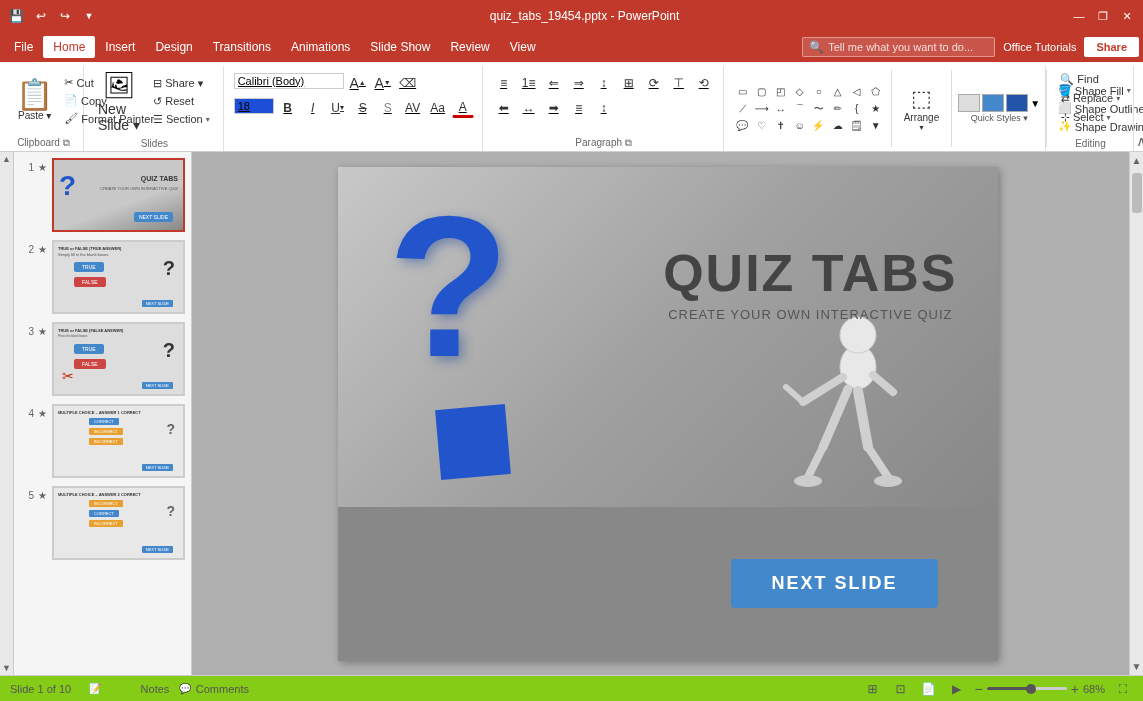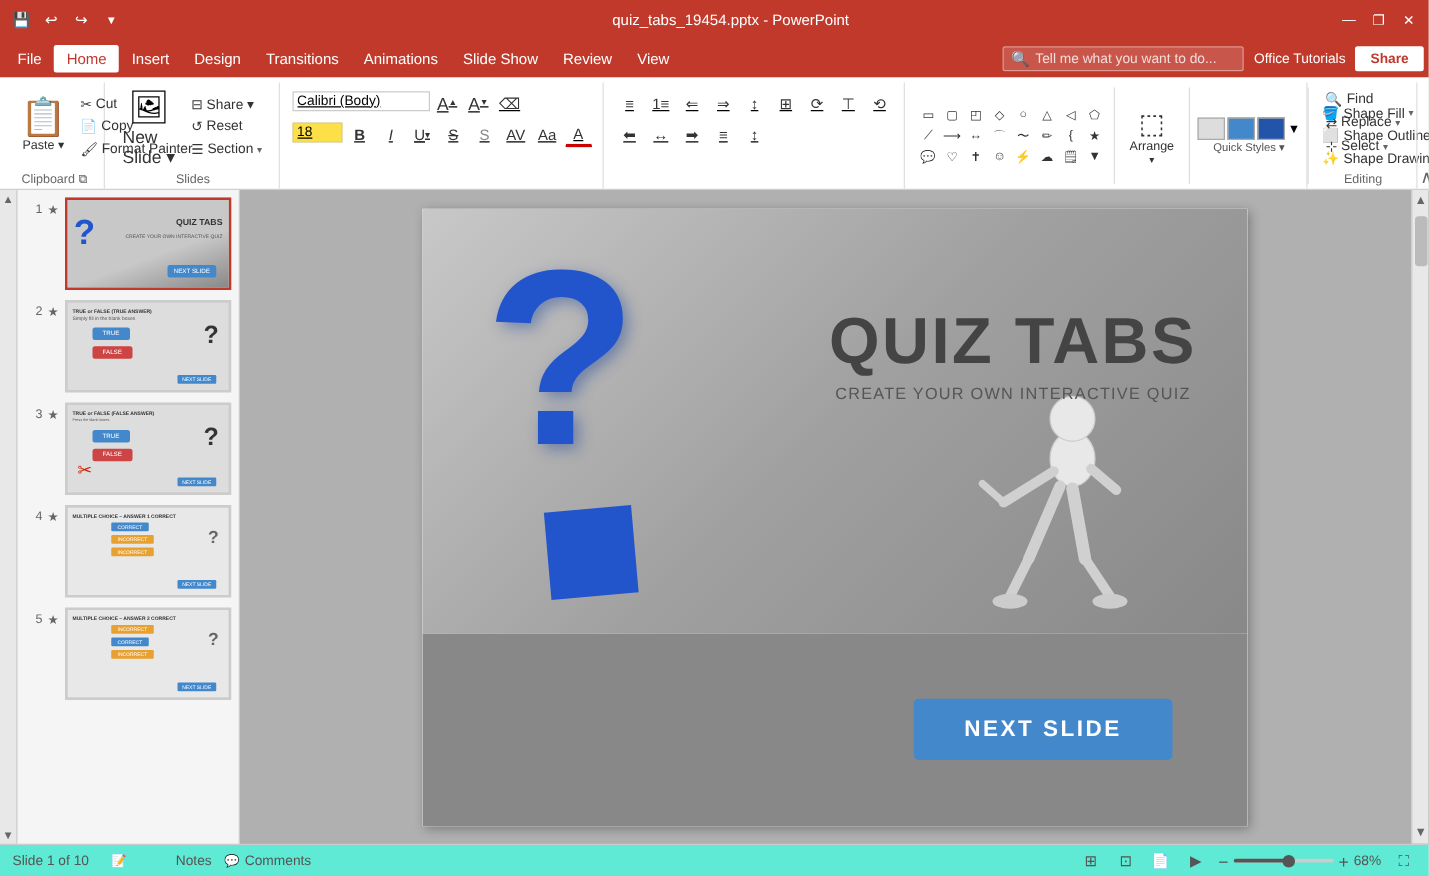--- a/index.html
+++ b/index.html
@@ -113,21 +113,21 @@
       padding: 1px 3px;
       font-size: 11px;
       width: 110px;
       background: white;
     }
     .size-selector {
       border: 1px solid #ccc;
       padding: 1px 3px;
       font-size: 11px;
       width: 40px;
-      background: #fde047;
+      background: #1d4ed8;
     }
     .fmt-btn {
       width: 22px;
       height: 20px;
       display: flex;
       align-items: center;
       justify-content: center;
       cursor: pointer;
       border-radius: 2px;
       font-size: 12px;
@@ -322,21 +322,21 @@
       font-weight: bold;
       letter-spacing: 2px;
       padding: 14px 40px;
       border-radius: 4px;
       cursor: pointer;
     }
 
     
     .status-bar {
       height: 26px;
-      background: #5eead4;
+      background: #84cc16;
       border-top: 1px solid #ccc;
       display: flex;
       align-items: center;
       padding: 0 10px;
       font-size: 11px;
       color: #555;
       gap: 10px;
     }
     .status-right {
       margin-left: auto;
@@ -530,20 +530,21 @@
         <span class="fmt-btn">⟲</span>
       </div>
       <div class="font-row">
         <span class="fmt-btn">⬅</span>
         <span class="fmt-btn">↔</span>
         <span class="fmt-btn">➡</span>
         <span class="fmt-btn">≡</span>
         <span class="fmt-btn">↕</span>
       </div>
     </div>
+    <div class="ribbon-group-label">Paragraph <span style="cursor:pointer;">⧉</span></div>
   </div>
 
   <div class="ribbon-group" style="min-width:320px;">
     <div class="ribbon-tools" style="height:60px; gap:4px;">
 
       <div style="display:flex; flex-direction:column; gap:1px;">
         <div style="display:flex; gap:1px;">
           <span class="shape-icon">▭</span>
           <span class="shape-icon">▢</span>
           <span class="shape-icon">◰</span>

